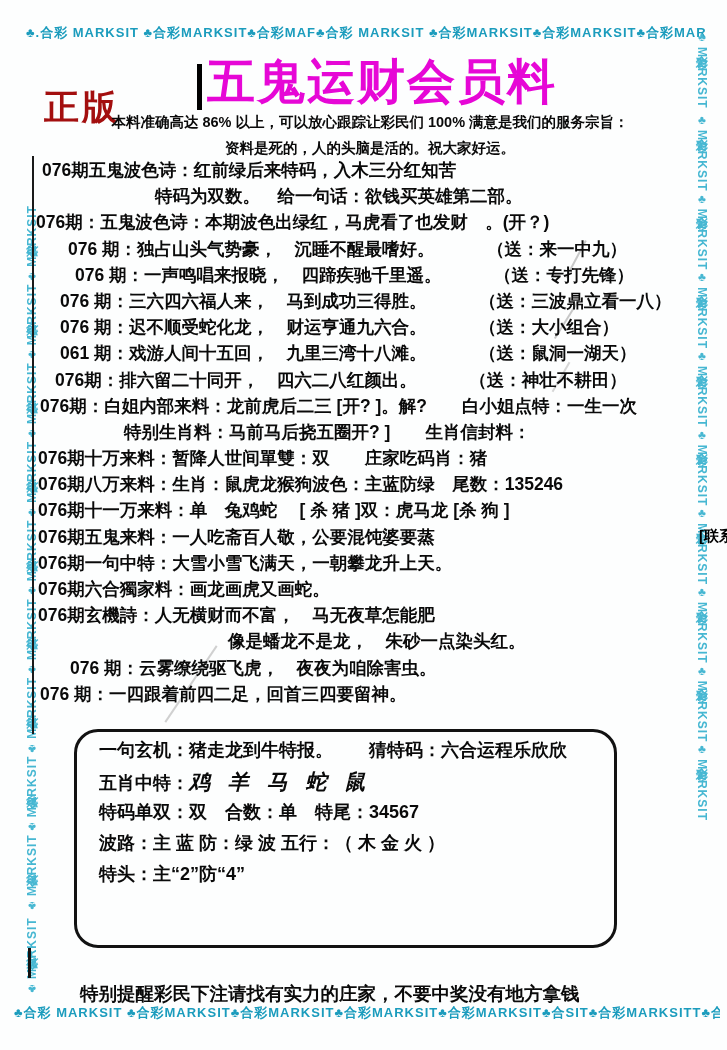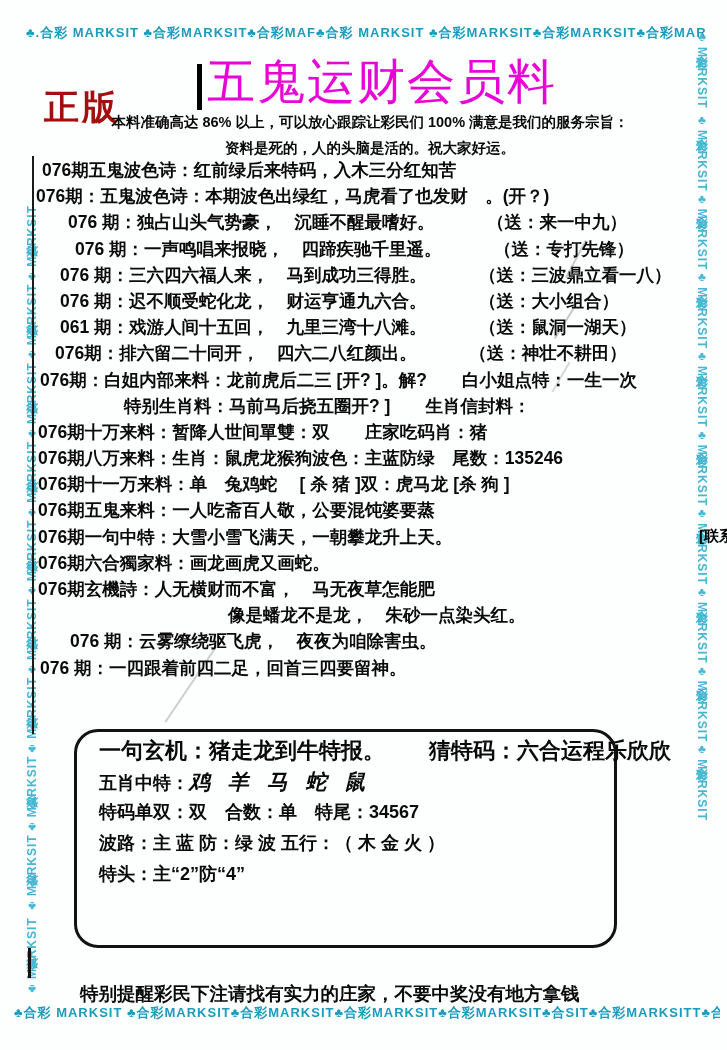--- a/index.html
+++ b/index.html
@@ -14,39 +14,39 @@
            letter-spacing:1px; white-space:nowrap; overflow:hidden; }
   .strip-top    { top:24px; left:26px; width:680px; height:17px; }
   .strip-bottom { top:1004px; left:14px; width:706px; height:17px; }
   .strip-vert   { writing-mode:vertical-rl; width:16px; font-size:12px; color:#46b7d2; }
   .strip-left   { top:34px; left:24px; height:962px; transform:rotate(180deg); }
   .strip-right  { top:30px; left:694px; height:968px; }
   
   .edition { position:absolute; left:44px; top:84px; font-size:35px; font-weight:bold;
              color:#a30f0f; letter-spacing:3px; font-family:"Liberation Serif","DejaVu Serif",serif; }
   .title-bar { position:absolute; left:197px; top:64px; width:5px; height:46px; background:#000; }
-  .title { position:absolute; left:207px; top:50px; font-size:48px; font-weight:normal;
+  .title { position:absolute; left:207px; top:50px; font-size:48px; font-weight:bold;
            color:#e607d6; letter-spacing:2px; white-space:nowrap;
            font-family:"Liberation Serif","DejaVu Serif",serif; }
   .subtitle { position:absolute; left:100px; width:540px; text-align:center;
               font-size:14.5px; font-weight:bold; white-space:nowrap; }
   .subtitle1 { top:113px; }
   .subtitle2 { top:139px; }
   
   .content { position:absolute; top:158px; left:36px; width:675px; }
   .line { height:26.2px; font-size:17.5px; font-weight:bold; white-space:nowrap; overflow:hidden; }
   .i-a { padding-left:6px; }   .i-b { padding-left:119px; }  .i-c { padding-left:0; }
   .i-d { padding-left:32px; }  .i-e { padding-left:39px; }   .i-f { padding-left:24px; }
   .i-g { padding-left:19px; }  .i-h { padding-left:4px; }    .i-i { padding-left:88px; }
   .i-j { padding-left:2px; }   .i-k { padding-left:192px; }  .i-l { padding-left:34px; }
   
   .resbox { position:absolute; left:74px; top:729px; width:543px; height:219px;
             border:3px solid #121212; border-radius:24px; padding:3px 0 0 22px; }
   .box-line { height:31px; font-size:18px; font-weight:bold; white-space:nowrap; line-height:31px; }
-  .box-line.first { font-size:22px; }
+  .box-line.first { font-size:18px; }
   .five-animals { font-size:21px; letter-spacing:6px;font-style:italic; }
   .box-nums { font-size:21px; letter-spacing:3px; font-family:"Liberation Serif","DejaVu Serif",serif; }
   .ref-row2 { padding-left:105px; }
   
   .warning { position:absolute; left:80px; top:981px; font-size:18.5px; font-weight:bold; white-space:nowrap; }
   .side-note { position:absolute; left:699px; top:527px; font-size:15px; font-weight:bold; color:#000; z-index:5; white-space:nowrap; }
   
   .rule-left { position:absolute; left:32px; top:156px; width:2px; height:578px; background:#1a1a1a; }
   .mark-ibeam { position:absolute; left:28px; top:948px; width:3px; height:30px; background:#111; }
   .scratch { position:absolute; background:#9a9a9a; width:2px; opacity:.55; }
@@ -74,20 +74,21 @@
 
   <div class="rule-left"></div>
   <div class="mark-ibeam"></div>
   <div class="scratch s1"></div>
   <div class="scratch s2"></div>
   <div class="scratch s3"></div>
   <div class="scratch s4"></div>
 
   <div class="content">
     <div class="line i-a">076期五鬼波色诗：红前绿后来特码，入木三分红知苦</div>
+    <div class="line i-b">特码为双数。　给一句话：欲钱买英雄第二部。</div>
     <div class="line i-c">076期：五鬼波色诗：本期波色出绿红，马虎看了也发财　。(开？)</div>
     <div class="line i-d">076 期：独占山头气势豪，　沉睡不醒最嗜好。　　　（送：来一中九）</div>
     <div class="line i-e">076 期：一声鸣唱来报晓，　四蹄疾驰千里遥。　　　（送：专打先锋）</div>
     <div class="line i-f">076 期：三六四六福人来，　马到成功三得胜。　　　（送：三波鼎立看一八）</div>
     <div class="line i-f">076 期：迟不顺受蛇化龙，　财运亨通九六合。　　　（送：大小组合）</div>
     <div class="line i-f">061 期：戏游人间十五回，　九里三湾十八滩。　　　（送：鼠洞一湖天）</div>
     <div class="line i-g">076期：排六留二十同开，　四六二八红颜出。　　　（送：神壮不耕田）</div>
     <div class="line i-h">076期：白姐内部来料：龙前虎后二三 [开? ]。解?　　白小姐点特：一生一次</div>
     <div class="line i-i">特别生肖料：马前马后挠五圈开? ]　　生肖信封料：</div>
     <div class="line i-j">076期十万来料：暂降人世间單雙：双　　庄家吃码肖：猪</div>

